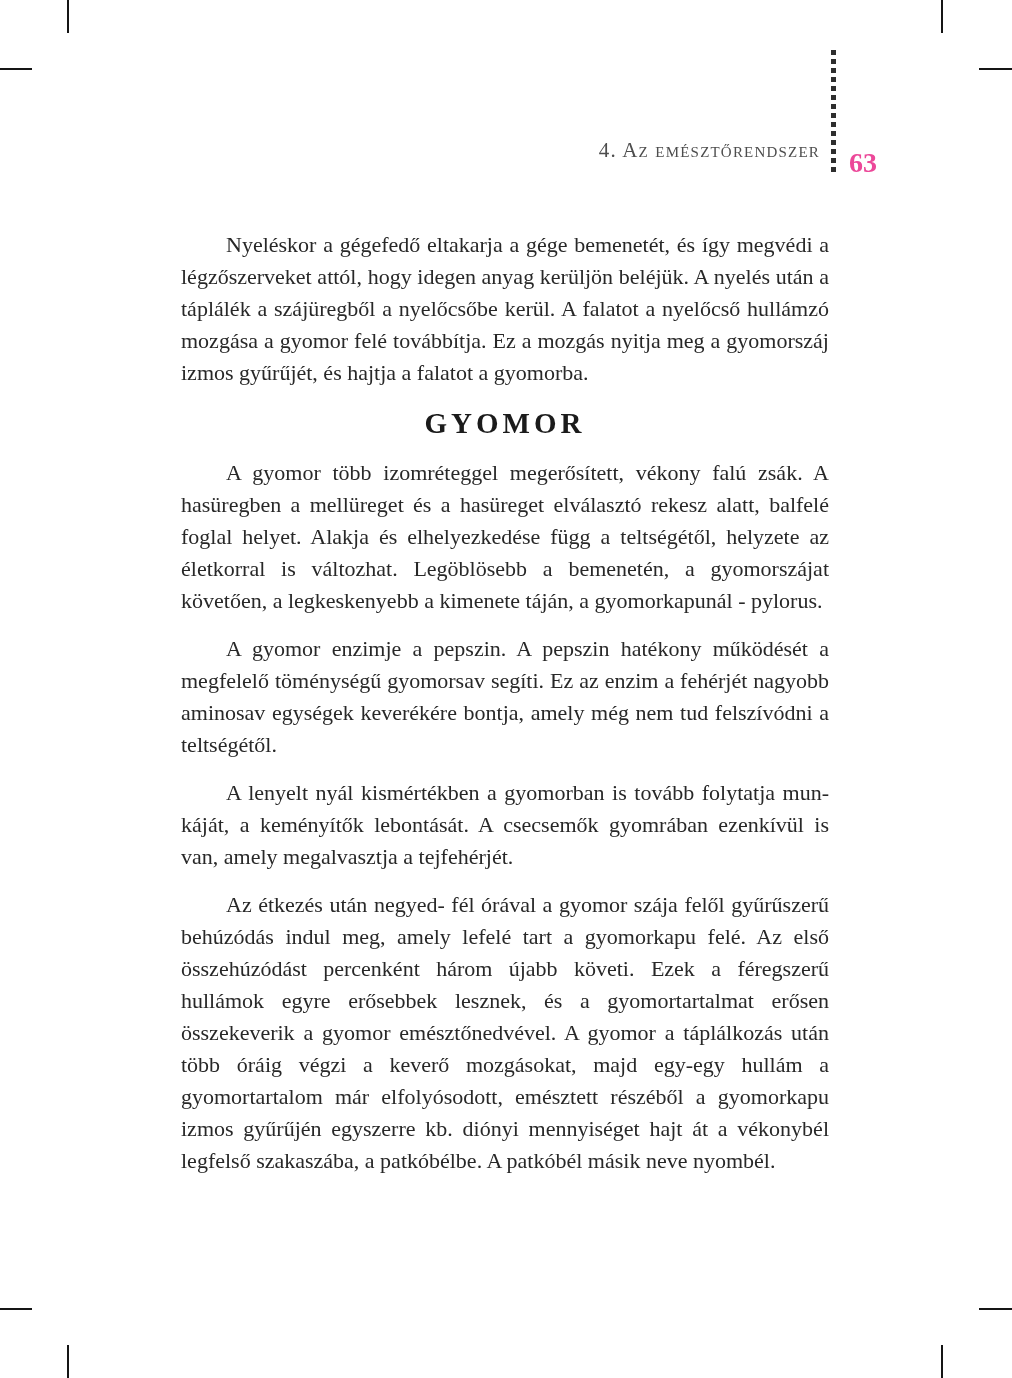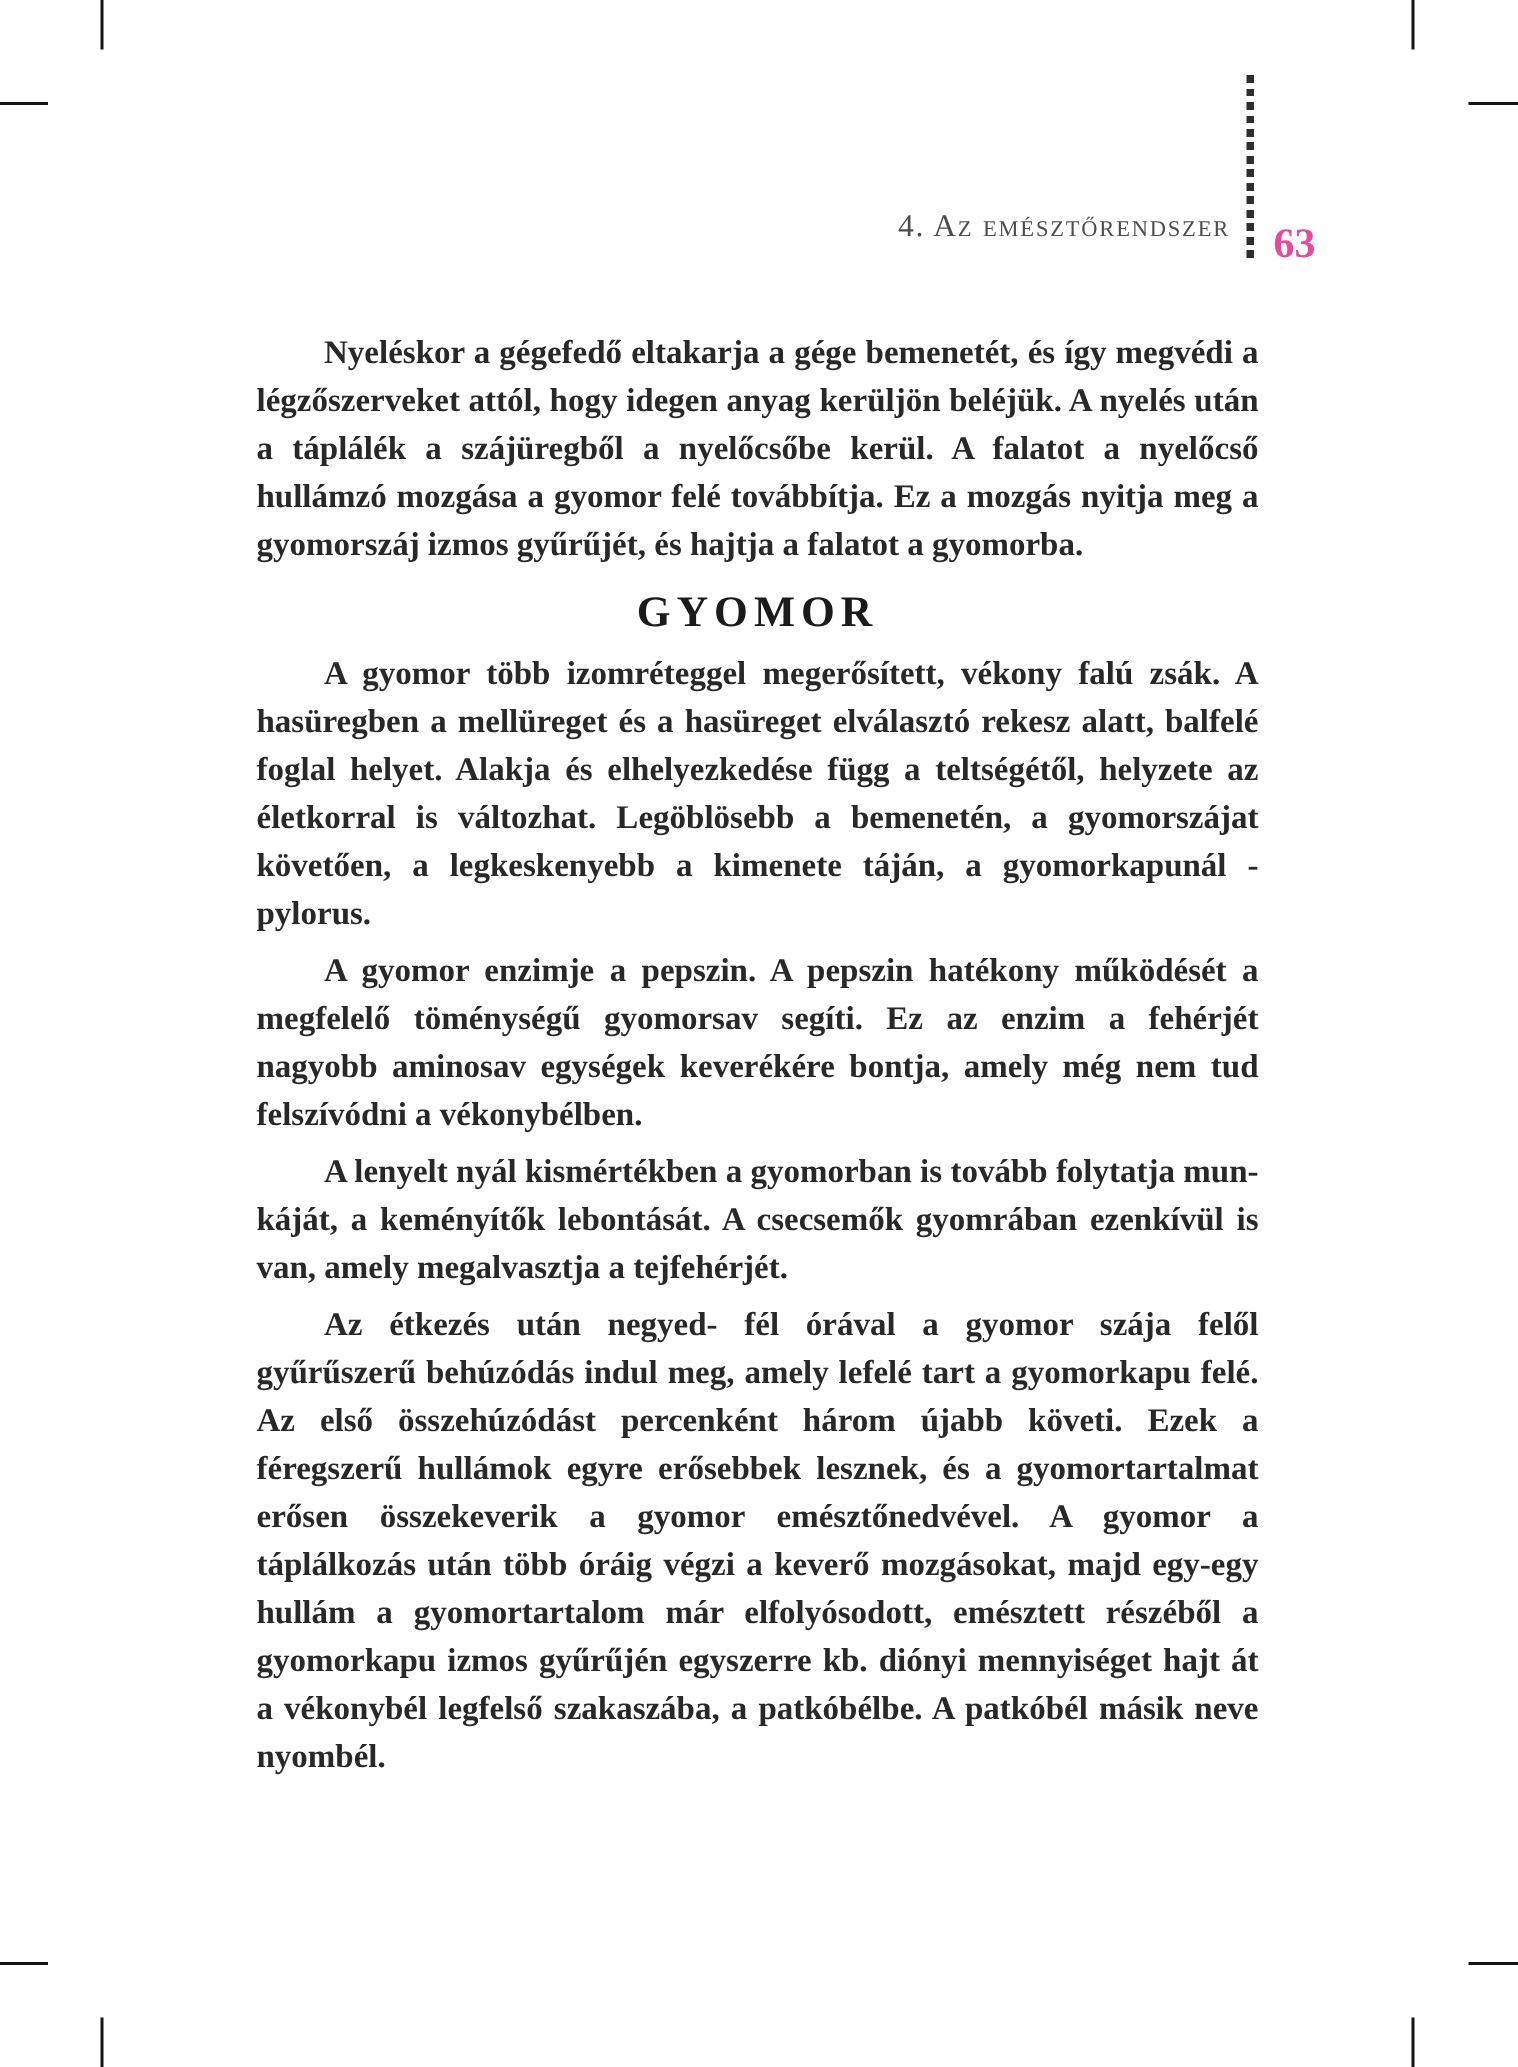--- a/index.html
+++ b/index.html
@@ -60,25 +60,24 @@
   .text-block {
     position: absolute;
     left: 165px;
     top: 213px;
     width: 680px;
     color: #282828;
     font-size: 22px;
     line-height: 32px;
   }
   .para {
-    margin: 6px;
+    margin: 16px;
     text-align: justify;
     text-indent: 45px;
     hyphens: manual;
-    font-weight: bold;
     -webkit-hyphens: manual;
   }
   .section-heading {
     margin: 11px 0 7px 0;
     text-align: center;
     font-size: 29px;
     font-weight: bold;
     letter-spacing: 4px;
     line-height: 36px;
     color: #1b1b1b;
@@ -101,18 +100,18 @@
   <div class="crop br-v"></div>
 
   <div class="chapter-title">4. Az emésztőrendszer</div>
   <div class="header-rule"></div>
   <div class="page-number">63</div>
 
   <div class="text-block" id="text-block">
       <p class="para">Nyeléskor a gégefedő eltakarja a gége bemenetét, és így megvédi a légzőszerveket attól, hogy idegen anyag kerüljön beléjük. A nyelés után a táplálék a szájüregből a nyelőcsőbe kerül. A falatot a nyelőcső hullámzó mozgása a gyomor felé továbbítja. Ez a mozgás nyitja meg a gyomorszáj izmos gyűrűjét, és hajtja a falatot a gyomorba.</p>
       <div class="section-heading">GYOMOR</div>
       <p class="para">A gyomor több izomréteggel megerősített, vékony falú zsák. A hasü­regben a mellüreget és a hasüreget elválasztó rekesz alatt, balfelé foglal helyet. Alakja és elhelyezkedése függ a teltségétől, helyzete az életkor­ral is változhat. Legöblösebb a bemenetén, a gyomorszájat követően, a legkeskenyebb a kimenete táján, a gyomorkapunál - pylorus.</p>
-      <p class="para">A gyomor enzimje a pepszin. A pepszin hatékony működését a megfelelő töménységű gyomorsav segíti. Ez az enzim a fehérjét nagyobb aminosav egységek keverékére bontja, amely még nem tud felszívódni a vékonybélben.</p>
+      <p class="para">A gyomor enzimje a pepszin. A pepszin hatékony működését a megfelelő töménységű gyomorsav segíti. Ez az enzim a fehérjét nagyobb aminosav egységek keverékére bontja, amely még nem tud felszívódni a teltségétől.</p>
       <p class="para">A lenyelt nyál kismértékben a gyomorban is tovább folytatja mun­káját, a keményítők lebontását. A csecsemők gyomrában ezenkívül is van, amely megalvasztja a tejfehérjét.</p>
       <p class="para">Az étkezés után negyed- fél órával a gyomor szája felől gyűrűszerű behúzódás indul meg, amely lefelé tart a gyomorkapu felé. Az első összehúzódást percenként három újabb követi. Ezek a féregszerű hullámok egyre erősebbek lesznek, és a gyomortartalmat erősen összekeverik a gyomor emésztőnedvével. A gyomor a táplálkozás után több óráig végzi a keverő mozgásokat, majd egy-egy hullám a gyomortartalom már elfolyósodott, emésztett részéből a gyomorkapu izmos gyűrűjén egyszerre kb. diónyi mennyiséget hajt át a vékonybél legfelső szakaszába, a patkóbélbe. A patkóbél másik neve nyombél.</p>
     </div>
 
 </div>
 
 </body></html>

